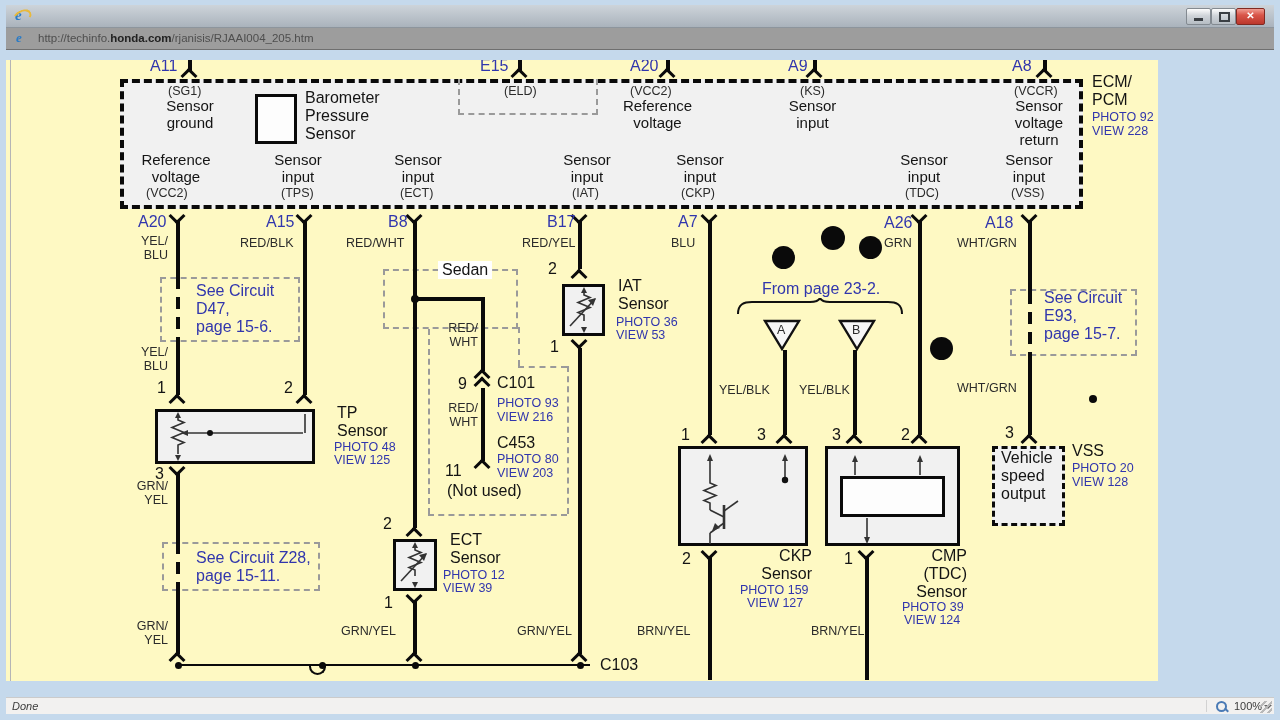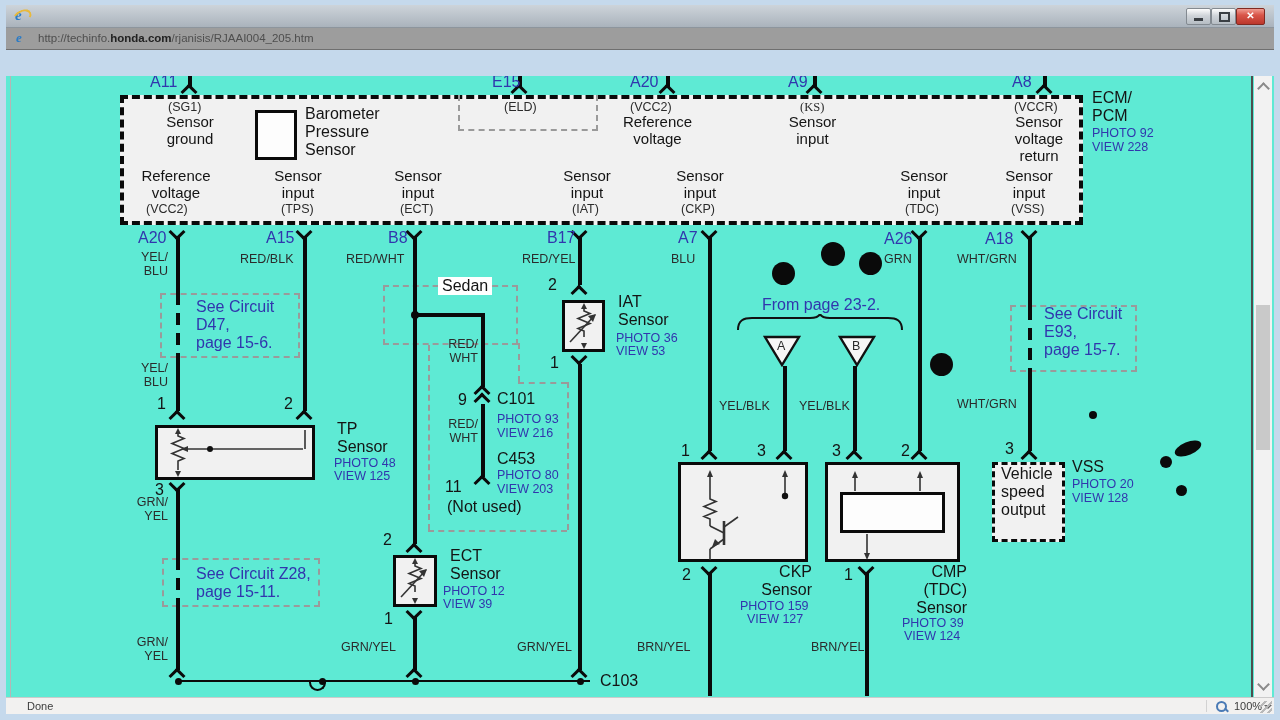--- a/index.html
+++ b/index.html
@@ -24,32 +24,32 @@
   #url-text b{color:#222;}
   #toolbar{position:absolute;left:6px;top:49px;width:1268px;height:26px;background:#ffffff;
            border-bottom:1px solid #8a8a8a;}
   #back-btn{position:absolute;left:45px;top:6px;width:17px;height:15px;background:#d9d9d9;
             border:1px solid #7c7c7c;box-shadow:inset 1px 1px 0 #fff;}
   .tri-left{position:absolute;left:5px;top:3px;width:0;height:0;border-top:4px solid transparent;
             border-bottom:4px solid transparent;border-right:6px solid #1c1c1c;}
   #close-btn{position:absolute;left:975px;top:5px;width:42px;height:17px;text-align:center;
              background:linear-gradient(#f5f5f5,#d6d6d6);border:1px solid #5f5f5f;outline:1px solid #c9c9c9;
              font-size:11px;font-weight:bold;color:#111;line-height:16px;}
-  #content{position:absolute;left:6px;top:76px;width:1268px;height:621px;background:#5eead4;overflow:hidden;}
+  #content{position:absolute;left:6px;top:60px;width:1152px;height:621px;background:#fef9c3;overflow:hidden;}
   #diagram{position:absolute;left:-6px;top:-76px;width:1280px;height:720px;}
   #left-edge-line{position:absolute;left:4px;top:0;width:1px;height:621px;background:#b5b5b5;}
   #scroll-border{position:absolute;left:1245px;top:0;width:2px;height:621px;background:#4e4e4e;}
   #vscrollbar{position:absolute;left:1248px;top:0;width:18px;height:621px;background:#f2f2f2;}
   #scroll-thumb{position:absolute;left:2px;top:229px;width:14px;height:145px;background:#c9c9c9;}
   .sb-chev{position:absolute;left:5px;width:7px;height:7px;border-left:2px solid #8a8a8a;border-top:2px solid #8a8a8a;}
   #sb-up{top:8px;transform:rotate(45deg);}
   #sb-down{top:604px;transform:rotate(225deg);}
   #statusbar{position:absolute;left:6px;top:697px;width:1268px;height:16px;background:#f2f1f0;
              border-top:1px solid #cbcbcb;font-size:11px;color:#3c3c3c;}
-  #status-text{position:absolute;left:21px;top:2px;}
+  #status-text{position:absolute;left:6px;top:2px;font-style:italic;}
   #zoom-sep{position:absolute;left:1200px;top:2px;width:1px;height:12px;background:#d2d2d2;}
   .mag{position:absolute;left:1210px;top:3px;width:7px;height:7px;border:2px solid #4a7ab5;border-radius:50%;}
   .mag-h{position:absolute;left:1218px;top:11px;width:5px;height:2px;background:#4a7ab5;transform:rotate(45deg);}
   #zoom-text{position:absolute;left:1228px;top:2px;}
   .caret{position:absolute;left:1258px;top:7px;width:0;height:0;border-left:4px solid transparent;
          border-right:4px solid transparent;border-top:4px solid #666;}
   #grip{position:absolute;left:1254px;top:3px;width:12px;height:12px;
         background:repeating-linear-gradient(135deg,transparent 0 3px,#b9b9b9 3px 5px);}
   
   #diagram .rect{position:absolute;box-sizing:border-box;z-index:1;}
@@ -260,35 +260,35 @@
         <div class="dot" style="left: 576.5px; top: 677.5px; width: 7px; height: 7px;"></div>
         <div class="blob" style="left: 772px; top: 262px; width: 23px; height: 23px;"></div>
         <div class="blob" style="left: 821px; top: 242px; width: 24px; height: 24px;"></div>
         <div class="blob" style="left: 859px; top: 252px; width: 23px; height: 23px;"></div>
         <div class="blob" style="left: 930px; top: 353px; width: 23px; height: 23px;"></div>
         <div class="blob" style="left: 1089px; top: 411px; width: 8px; height: 8px;"></div>
         <div class="blob" style="left: 1160px; top: 456px; width: 12px; height: 12px;"></div>
         <div class="blob" style="left: 1174px; top: 442px; width: 28px; height: 13px; transform: rotate(-22deg);"></div>
         <div class="blob" style="left: 1176px; top: 485px; width: 11px; height: 11px;"></div>
         <div class="dl blue b16" style="left: 150px; top: 73px;">A11</div>
-        <div class="dl blue b16" style="left: 480px; top: 73px; margin-left: 12px;">E15</div>
+        <div class="dl blue b16" style="left: 480px; top: 73px;">E15</div>
         <div class="dl blue b16" style="left: 630px; top: 73px;">A20</div>
         <div class="dl blue b16" style="left: 788px; top: 73px;">A9</div>
         <div class="dl blue b16" style="left: 1012px; top: 73px;">A8</div>
         <div class="dl sm" style="left: 168px; top: 100px;">(SG1)</div>
         <div class="dl ct" style="left: 150px; top: 113px; width: 80px;">Sensor
 ground</div>
         <div class="dl b16" style="left: 305px; top: 105px;">Barometer
 Pressure
 Sensor</div>
         <div class="dl sm" style="left: 504px; top: 100px;">(ELD)</div>
         <div class="dl sm" style="left: 630px; top: 100px;">(VCC2)</div>
         <div class="dl ct" style="left: 620px; top: 113px; width: 75px;">Reference
 voltage</div>
-        <div class="dl sm" style="left: 800px; top: 100px; font-family: Liberation Serif, serif;">(KS)</div>
+        <div class="dl sm" style="left: 800px; top: 100px;">(KS)</div>
         <div class="dl ct" style="left: 785px; top: 113px; width: 55px;">Sensor
 input</div>
         <div class="dl sm" style="left: 1014px; top: 100px;">(VCCR)</div>
         <div class="dl ct" style="left: 1008px; top: 113px; width: 62px;">Sensor
 voltage
 return</div>
         <div class="dl ct" style="left: 138px; top: 167px; width: 76px;">Reference
 voltage</div>
         <div class="dl sm" style="left: 146px; top: 202px;">(VCC2)</div>
         <div class="dl ct" style="left: 272px; top: 167px; width: 52px;">Sensor

